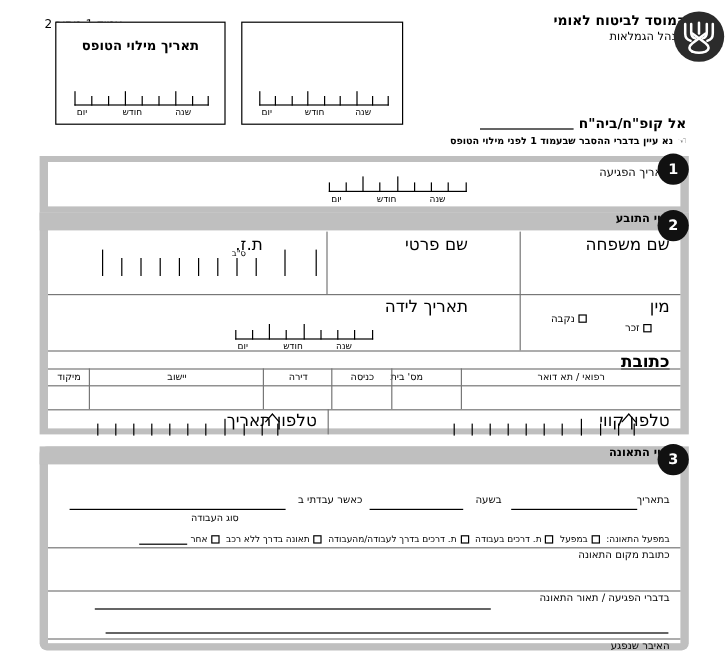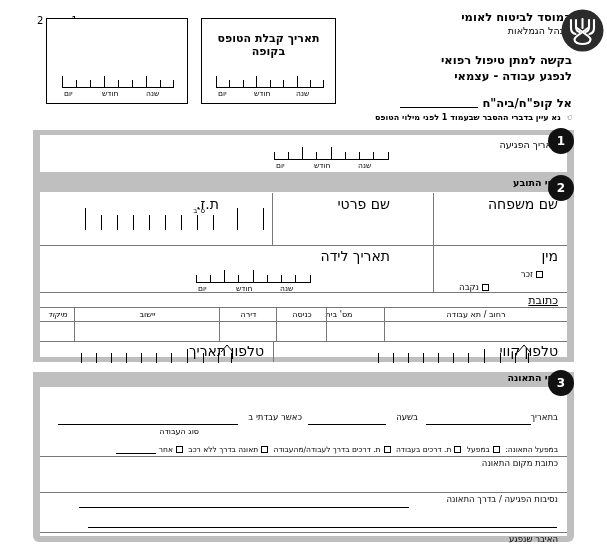--- a/index.html
+++ b/index.html
@@ -85,50 +85,50 @@
 
   .chk{
     display:inline-block;width:7px;height:7px;
     border:1.5px solid #000;vertical-align:-1px;margin:0 3px;
     background:#fff;box-sizing:border-box;
   }
   .uline{display:inline-block;border-bottom:1px solid #000;height:9px;vertical-align:-2px;}
   .rowtxt{position:absolute;font-size:8px;direction:rtl;white-space:nowrap;}
   .ulrule{position:absolute;height:1px;background:#000;}
 
-  .kt{position:absolute;font-size:11px;font-weight:normal;text-decoration:underline;direction:rtl;margin-left:36px;}
+  .kt{position:absolute;font-size:14px;font-weight:bold;text-decoration:underline;direction:rtl;margin-left:36px;}
   .cellhdr{position:absolute;font-size:8px;text-align:center;direction:rtl;}
 </style>
 </head>
 <body>
 
 <div class="page">
 
   <div class="pagenum">עמוד 1 מתוך 2</div>
 
   <div class="datebox" style="left:46px;top:18px;width:142px;height:86px;">
+    <div class="dbtitle">תאריך מילוי הטופס</div>
     <div class="comb" style="position:absolute;left:15px;top:53px;width:112px;height:16px;">
       <div class="base"></div>
       <div class="tk" style="left:0px;height:12px;"></div>
       <div class="tk" style="left:14px;height:8px;"></div>
       <div class="tk" style="left:28px;height:8px;"></div>
       <div class="tk" style="left:42px;height:12px;"></div>
       <div class="tk" style="left:56px;height:8px;"></div>
       <div class="tk" style="left:70px;height:8px;"></div>
       <div class="tk" style="left:84px;height:12px;"></div>
       <div class="tk" style="left:98px;height:8px;"></div>
       <div class="tk" style="left:111px;height:8px;"></div>
       <div class="lab" style="left:2px;top:17px;">יום</div>
       <div class="lab" style="left:40px;top:17px;">חודש</div>
       <div class="lab" style="left:84px;top:17px;">שנה</div>
     </div>
   </div>
 
   <div class="datebox" style="left:201px;top:18px;width:135px;height:86px;">
-    <div class="dbtitle">תאריך קבלת הטופס בקופה</div>
     <div class="comb" style="position:absolute;left:14px;top:53px;width:108px;height:16px;">
       <div class="base"></div>
       <div class="tk" style="left:0px;height:12px;"></div>
       <div class="tk" style="left:13px;height:8px;"></div>
       <div class="tk" style="left:27px;height:8px;"></div>
       <div class="tk" style="left:40px;height:12px;"></div>
       <div class="tk" style="left:54px;height:8px;"></div>
       <div class="tk" style="left:67px;height:8px;"></div>
       <div class="tk" style="left:81px;height:12px;"></div>
       <div class="tk" style="left:94px;height:8px;"></div>
@@ -137,24 +137,20 @@
       <div class="lab" style="left:38px;top:17px;">חודש</div>
       <div class="lab" style="left:80px;top:17px;">שנה</div>
     </div>
   </div>
 
   <div class="org">
     <div class="l1">המוסד לביטוח לאומי</div>
     <div class="l2">מינהל הגמלאות</div>
   </div>
 
-  <div class="formtitle">
-    <div>בקשה למתן טיפול רפואי</div>
-    <div>לנפגע עבודה - עצמאי</div>
-  </div>
 
   <div class="kupa">
     <span>אל קופ"ח/ביה"ח</span>
     <span class="blank"></span>
   </div>
 
   <div class="note">
     <span class="hand">☞</span><span>נא עיין בדברי ההסבר שבעמוד 1 לפני מילוי הטופס</span>
   </div>
 
@@ -223,21 +219,21 @@
       <div class="tk" style="left:178px;height:22px;"></div>
     </div>
 
     <div class="vline" style="left:400px;top:68px;height:47px;"></div>
     <div class="hline" style="left:7px;right:7px;top:115px;"></div>
 
     <div class="fieldlabel" style="right:16px;top:71px;">מין</div>
     <div class="rowtxt" style="right:28px;top:92px;font-size:8.5px;">
       <span class="chk"></span><span>זכר</span>
     </div>
-    <div class="rowtxt" style="right:82px;top:105px;font-size:8.5px;">
+    <div class="rowtxt" style="right:82px;top:84px;font-size:8.5px;">
       <span class="chk"></span><span>נקבה</span>
     </div>
 
     <div class="fieldlabel" style="right:184px;top:71px;">תאריך לידה</div>
     <div class="comb" style="position:absolute;left:163px;top:90px;width:115px;height:16px;">
       <div class="base"></div>
       <div class="tk" style="left:0px;height:8px;"></div>
       <div class="tk" style="left:14px;height:8px;"></div>
       <div class="tk" style="left:28px;height:13px;"></div>
       <div class="tk" style="left:42px;height:8px;"></div>
@@ -247,26 +243,26 @@
       <div class="tk" style="left:99px;height:8px;"></div>
       <div class="tk" style="left:114px;height:8px;"></div>
       <div class="lab" style="left:2px;top:17px;">יום</div>
       <div class="lab" style="left:40px;top:17px;">חודש</div>
       <div class="lab" style="left:84px;top:17px;">שנה</div>
     </div>
 
     <div class="kt" style="right:16px;top:117px;">כתובת</div>
     <div class="hline" style="left:7px;right:7px;top:130px;"></div>
 
-    <div class="cellhdr" style="right:7px;top:133px;width:182px;">רחוב / תא עבודה</div>
+    <div class="cellhdr" style="right:7px;top:133px;width:182px;">רפואי / תא דואר</div>
     <div class="cellhdr" style="right:206px;top:133px;width:58px;">מס' בית</div>
     <div class="cellhdr" style="right:247px;top:133px;width:50px;">כניסה</div>
     <div class="cellhdr" style="right:297px;top:133px;width:57px;">דירה</div>
     <div class="cellhdr" style="right:354px;top:133px;width:145px;">יישוב</div>
-    <div class="cellhdr" style="right:499px;top:133px;width:35px;font-style:italic;">מיקוד</div>
+    <div class="cellhdr" style="right:499px;top:133px;width:35px;">מיקוד</div>
 
     <div class="hline" style="left:7px;right:7px;top:144px;"></div>
     <div class="hline" style="left:7px;right:7px;top:164px;"></div>
 
     <div class="vline" style="right:189px;top:130px;height:34px;"></div>
     <div class="vline" style="right:247px;top:130px;height:34px;"></div>
     <div class="vline" style="right:297px;top:130px;height:34px;"></div>
     <div class="vline" style="right:354px;top:130px;height:34px;"></div>
     <div class="vline" style="right:499px;top:130px;height:34px;"></div>
 
@@ -334,21 +330,21 @@
       <span class="chk"></span><span>ת. דרכים בדרך לעבודה/מהעבודה</span>
       <span class="chk"></span><span>תאונה בדרך ללא רכב</span>
       <span class="chk"></span><span>אחר</span>
       <span class="uline" style="width:40px;"></span>
     </div>
 
     <div class="hline" style="left:7px;right:7px;top:84px;"></div>
     <div class="rowtxt" style="right:16px;top:86px;font-size:8.5px;">כתובת מקום התאונה</div>
     <div class="hline" style="left:7px;right:7px;top:120px;"></div>
 
-    <div class="rowtxt" style="right:16px;top:122px;font-size:8.5px;">נסיבות הפגיעה / בדרך התאונה</div>
+    <div class="rowtxt" style="right:16px;top:122px;font-size:8.5px;">בדברי הפגיעה / תאור התאונה</div>
     <div class="ulrule" style="right:165px;top:135px;width:330px;"></div>
     <div class="ulrule" style="left:55px;right:17px;top:155px;"></div>
     <div class="hline" style="left:7px;right:7px;top:160px;"></div>
 
     <div class="rowtxt" style="right:16px;top:162px;font-size:8.5px;">האיבר שנפגע</div>
   </div>
   <div class="circle" style="left:548px;top:370px;">3</div>
 
 </div>
 

